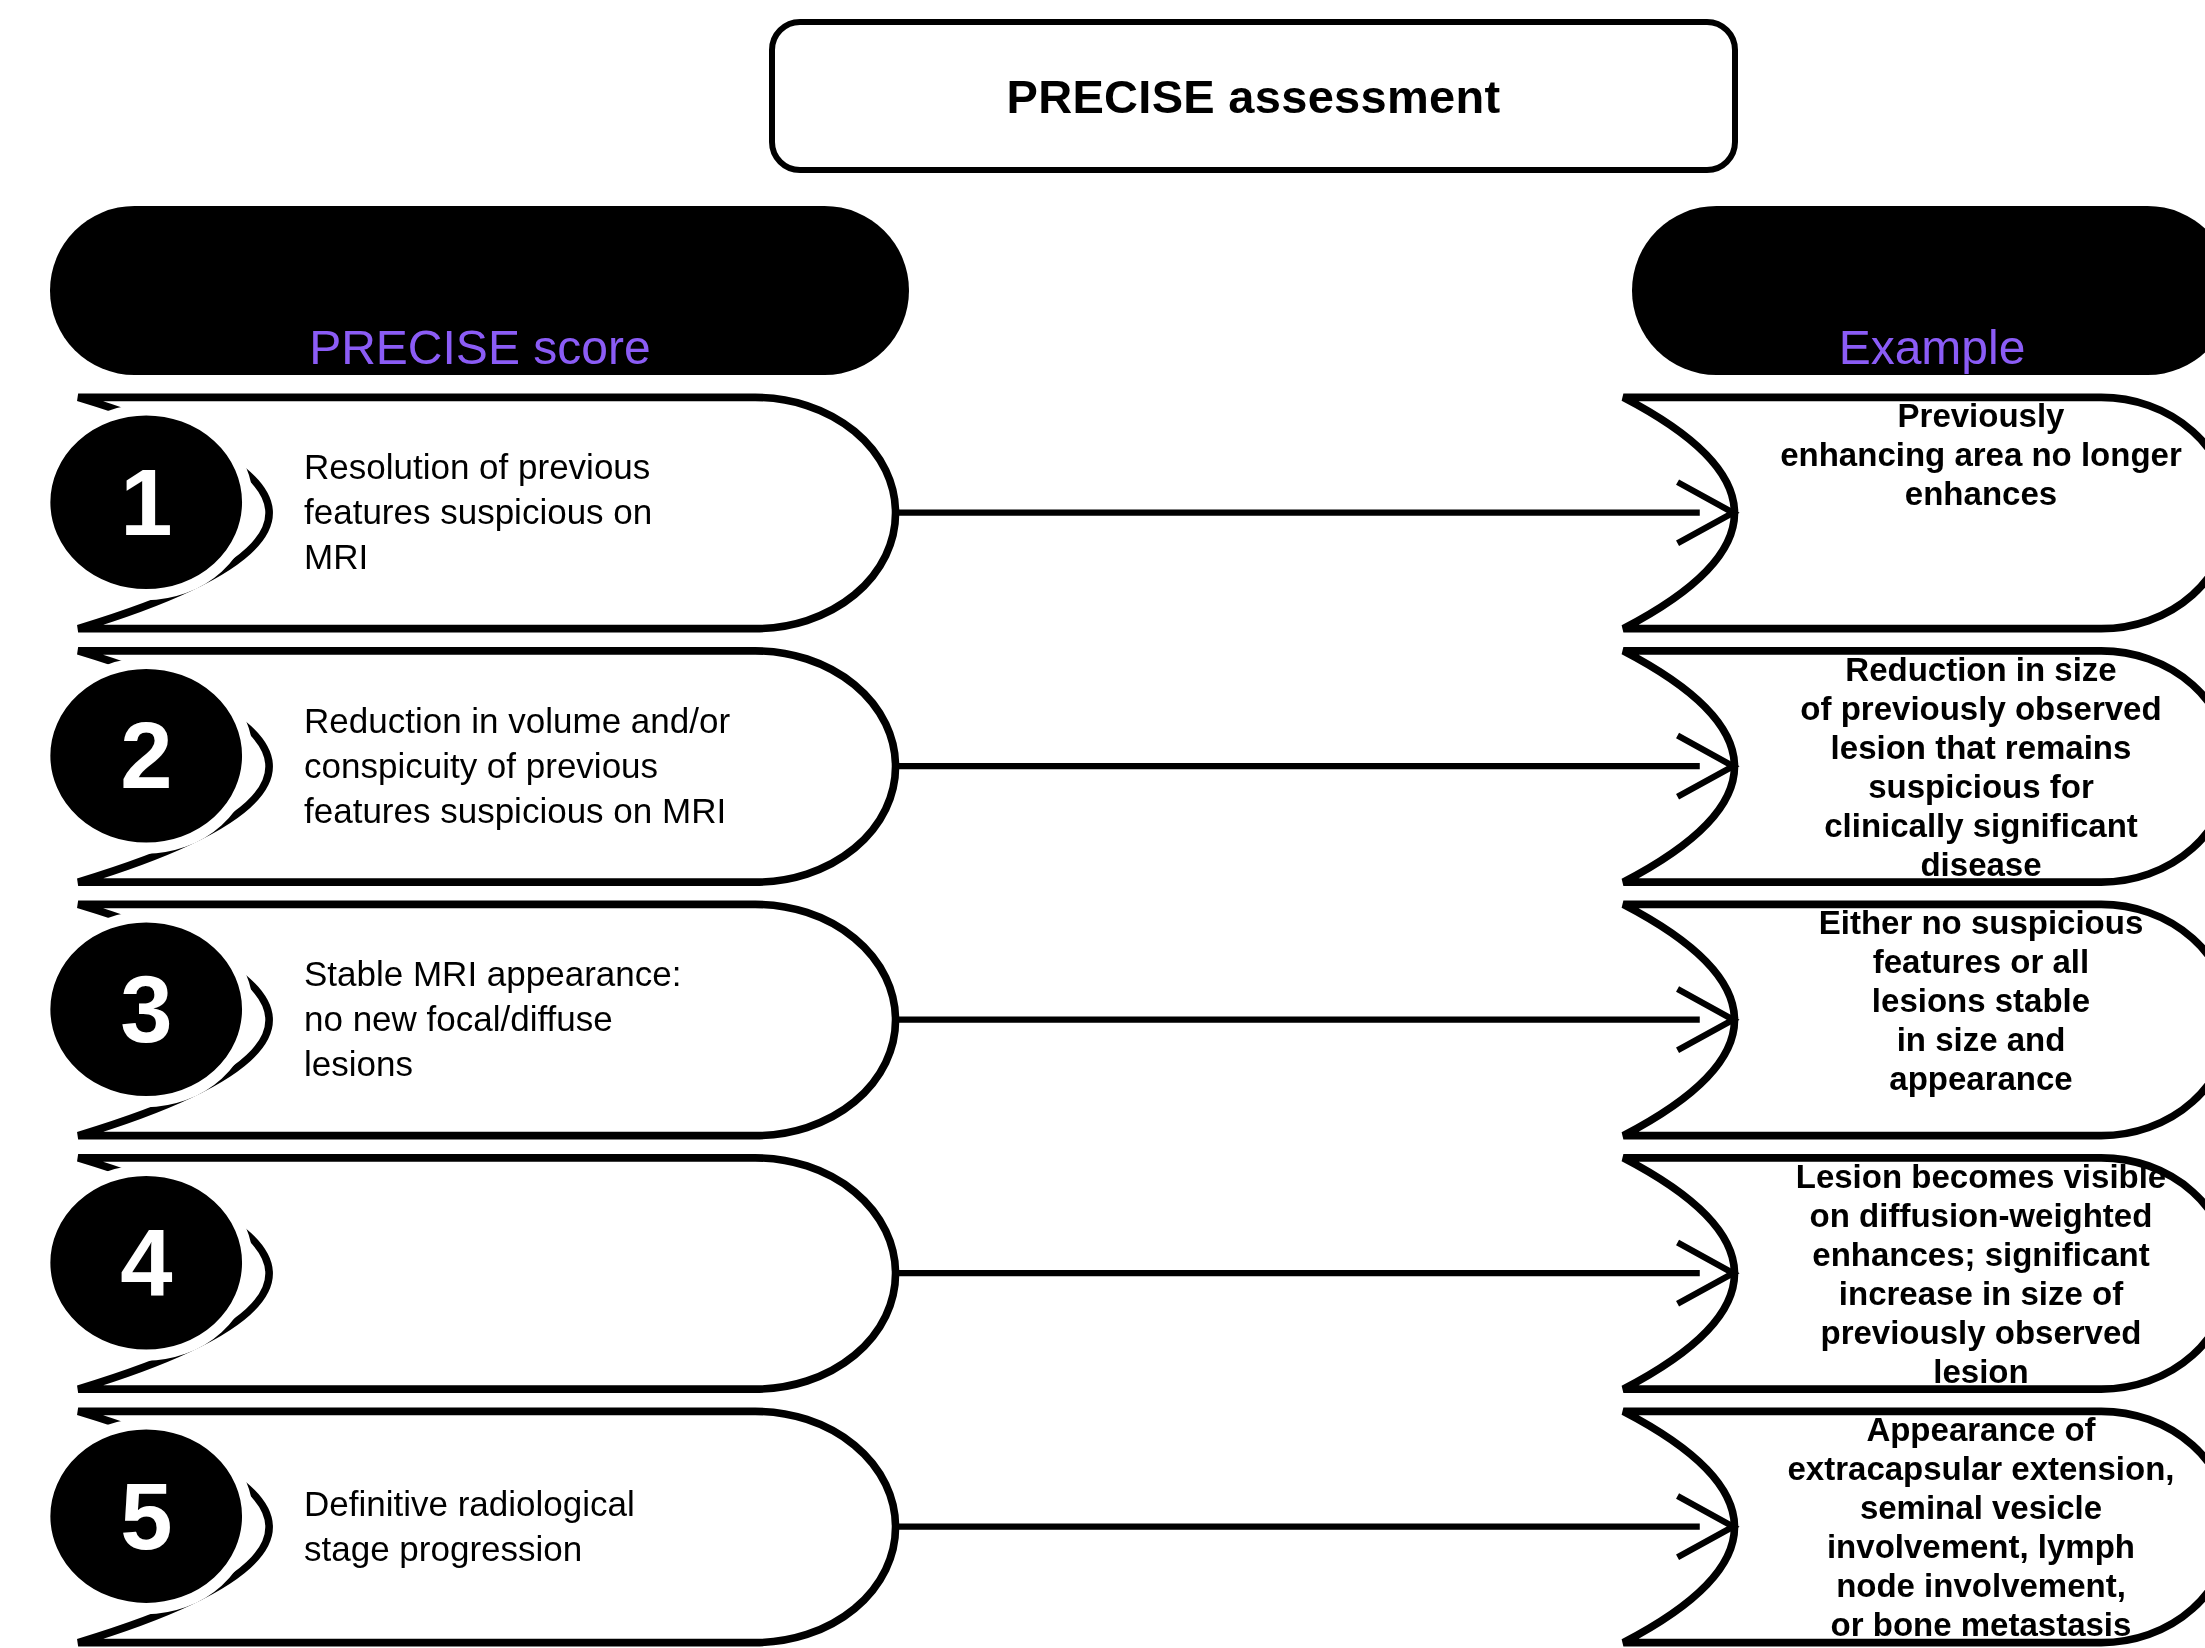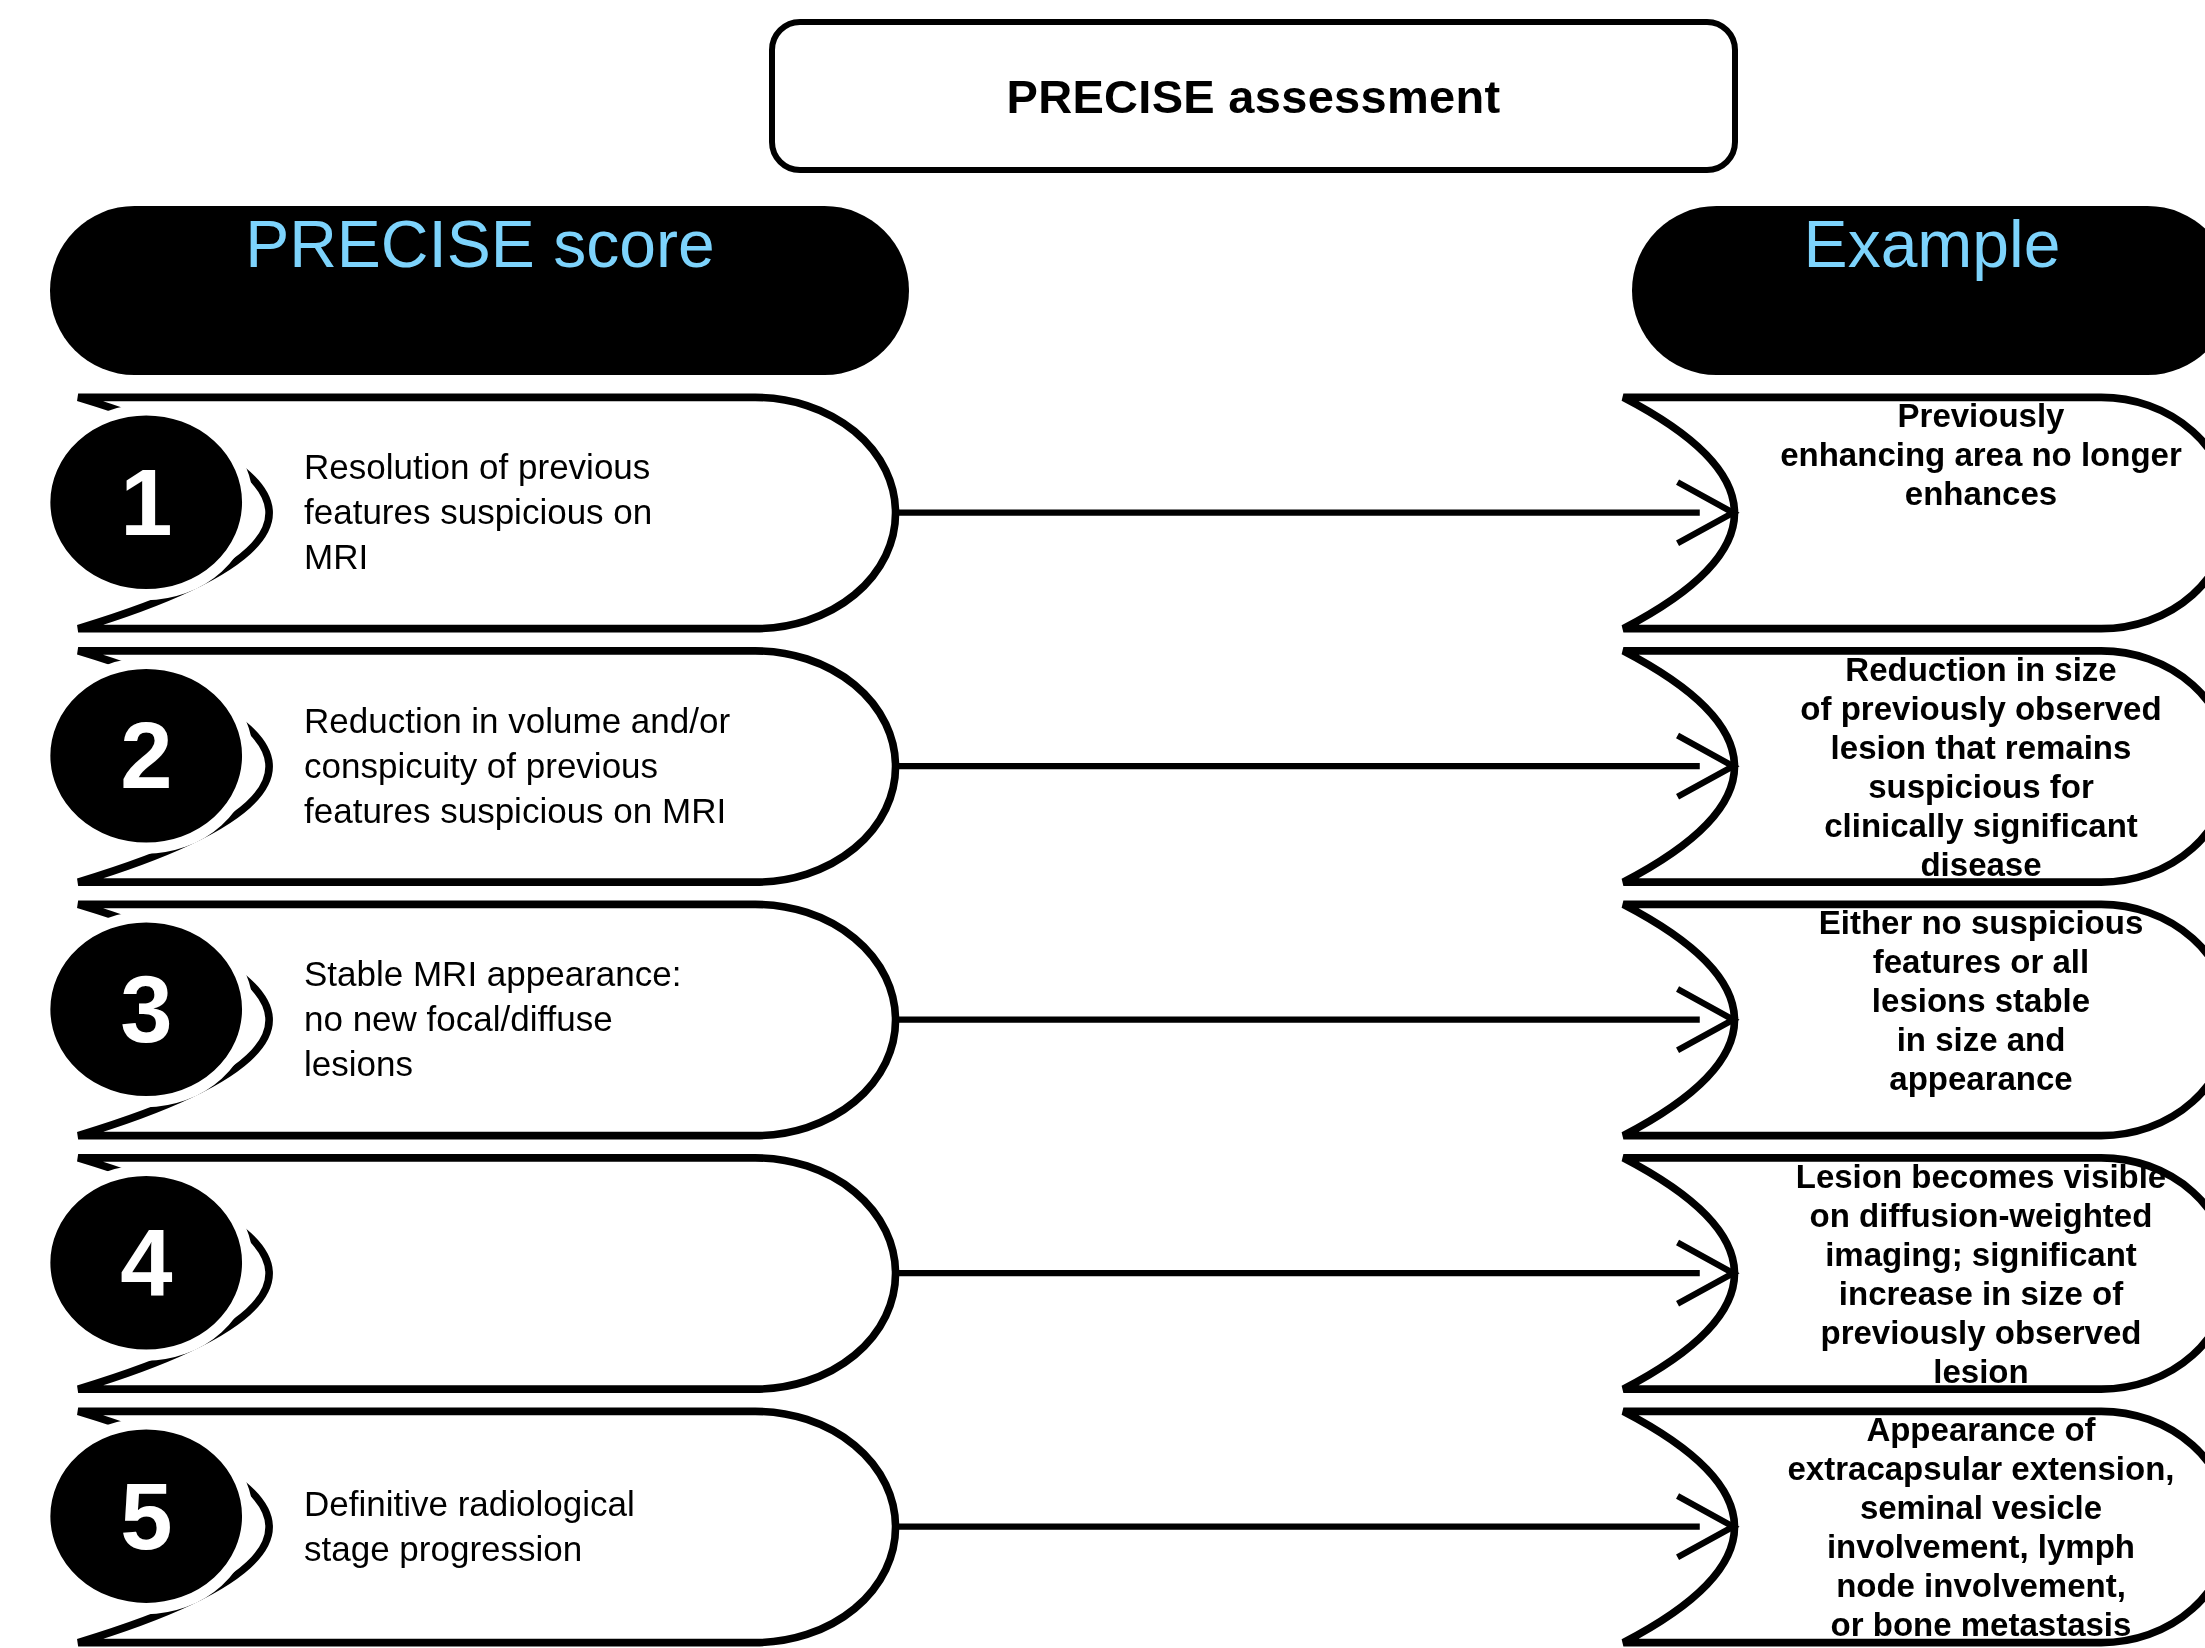--- a/index.html
+++ b/index.html
@@ -19,24 +19,24 @@
     width:969px; height:154px;
     border:6.3px solid #000; border-radius:31px;
     box-sizing:border-box;
     display:flex; align-items:center; justify-content:center;
     font-size:47px; font-weight:700; letter-spacing:0.3px;
     background:#fff;
   }
 
   .pill {
     position:absolute; top:206px; height:169px;
-    background:#000; color:#7dd3fc;
+    background:#000; color:#8b5cf6;
     border-radius:85px;
-    display:flex; align-items:flex-start; justify-content:center;
-    font-size:66px; font-weight:400;
+    display:flex; align-items:flex-end; justify-content:center;
+    font-size:48px; font-weight:400;
   }
   .pill.score-pill   { left:17.4px;   width:859px; }
   .pill.example-pill { left:1599px; width:600px;  }
 
   .num {
     position:absolute; left:11.8px; width:203px; height:185px;
     display:flex; align-items:center; justify-content:center;
     color:#fff; font-size:94px; font-weight:700;
   }
   .num.r1 { top:410px;  }
@@ -148,21 +148,21 @@
 features or all
 lesions stable
 in size and
 appearance</span>
   </div>
 
   <div class="num r4">4</div>
   <div class="example-text row4">
     <span>Lesion becomes visible
 on diffusion-weighted
-imaging; significant
+enhances; significant
 increase in size of
 previously observed
 lesion</span>
   </div>
 
   <div class="num r5">5</div>
   <div class="score-text row5">
     <span>Definitive radiological
 stage progression</span>
   </div>

